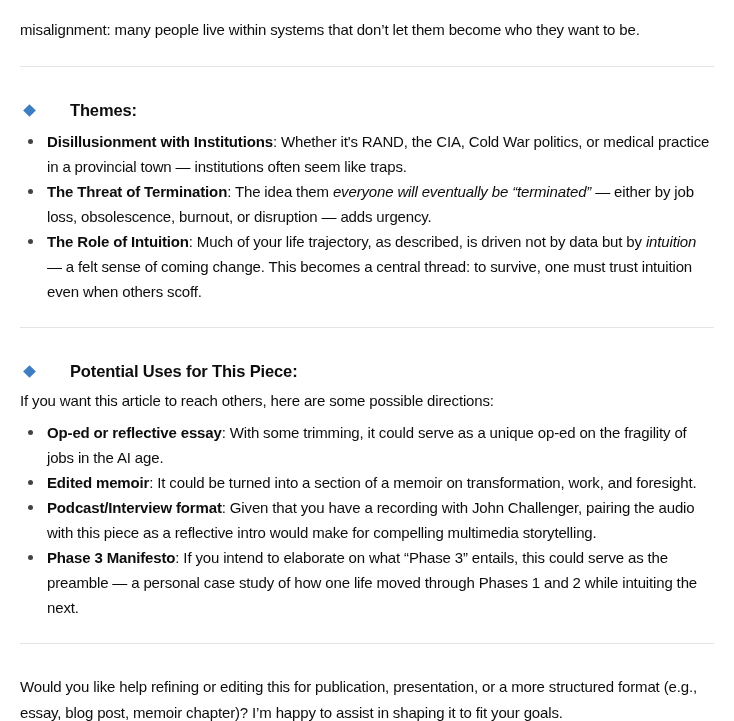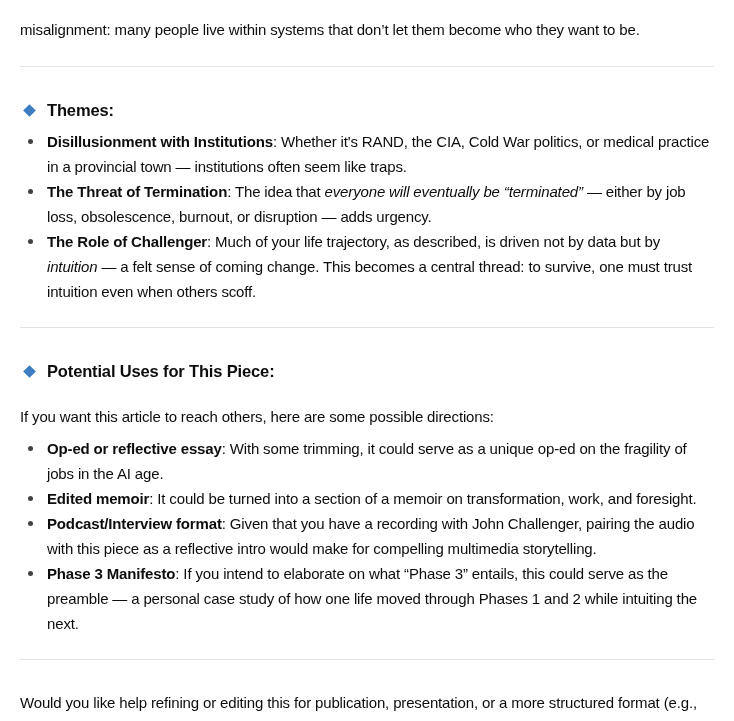--- a/index.html
+++ b/index.html
@@ -22,36 +22,37 @@
   }
   .divider {
     border: none;
     border-top: 1px solid #e4e4e4;
     margin: 23px 0 30px 0;
   }
   .heading {
     display: flex;
     align-items: center;
     line-height: 26px;
+    gap: 23px;
   }
   .diamond {
     width: 9px;
     height: 9px;
     background: #3e7dc2;
     transform: rotate(45deg);
     display: inline-block;
     margin: 0 13px 0 5px;
     flex: 0 0 auto;
   }
   .heading-text {
     font-weight: bold;
     font-size: 16.5px;
   }
   .lead {
-    margin-top: 20px;
+    margin-top: 4px;
     line-height: 26px;
   }
   .blist {
     list-style: none;
     margin: 6px 0 0 0;
   }
   .blist li {
     position: relative;
     padding-left: 27px;
     line-height: 25px;
@@ -80,22 +81,22 @@
   <p class="para">misalignment: many people live within systems that don’t let them become who they want to be.</p>
 
   <div>
       <hr class="divider">
       <div class="heading">
         <span class="diamond"></span>
         <span class="heading-text">Themes:</span>
       </div>
       <ul class="blist">
         <li><strong>Disillusionment with Institutions</strong><span>: Whether it's RAND, the CIA, Cold War politics, or medical practice in a provincial town — institutions often seem like traps.</span></li>
-        <li><strong>The Threat of Termination</strong><span>: The idea that </span><em>everyone will eventually be “terminated”</em><span> — either by job loss, obsolescence, burnout, or disruption — adds urgency.</span></li>
-        <li><strong>The Role of Challenger</strong><span>: Much of your life trajectory, as described, is driven not by data but by </span><em>intuition</em><span> — a felt sense of coming change. This becomes a central thread: to survive, one must trust intuition even when others scoff.</span></li>
+        <li><strong>The Threat of Termination</strong><span>: The idea them </span><em>everyone will eventually be “terminated”</em><span> — either by job loss, obsolescence, burnout, or disruption — adds urgency.</span></li>
+        <li><strong>The Role of Intuition</strong><span>: Much of your life trajectory, as described, is driven not by data but by </span><em>intuition</em><span> — a felt sense of coming change. This becomes a central thread: to survive, one must trust intuition even when others scoff.</span></li>
       </ul>
       <hr class="divider">
       <div class="heading">
         <span class="diamond"></span>
         <span class="heading-text">Potential Uses for This Piece:</span>
       </div>
       <p class="lead para">If you want this article to reach others, here are some possible directions:</p>
       <ul class="blist">
         <li><strong>Op-ed or reflective essay</strong><span>: With some trimming, it could serve as a unique op-ed on the fragility of jobs in the AI age.</span></li>
         <li><strong>Edited memoir</strong><span>: It could be turned into a section of a memoir on transformation, work, and foresight.</span></li>

